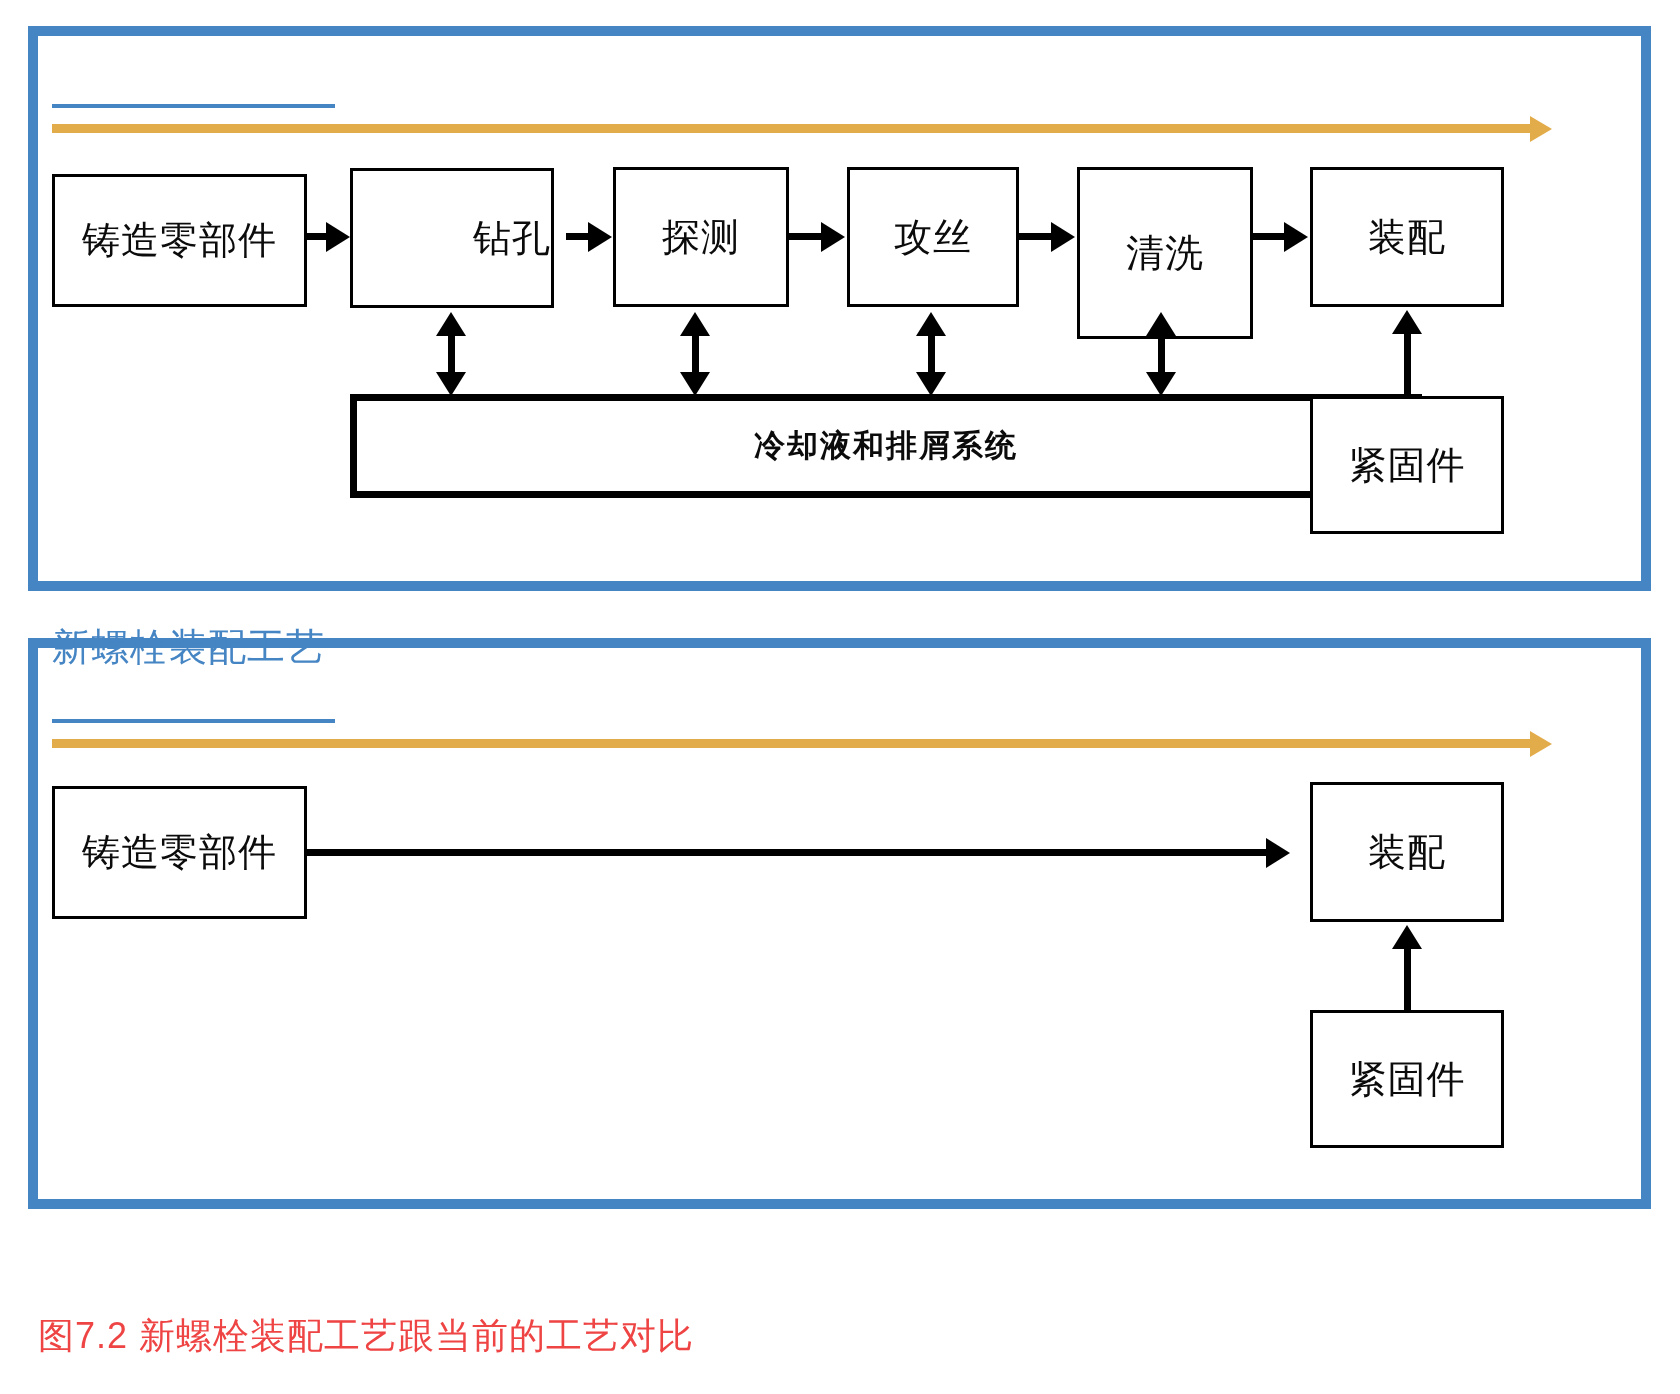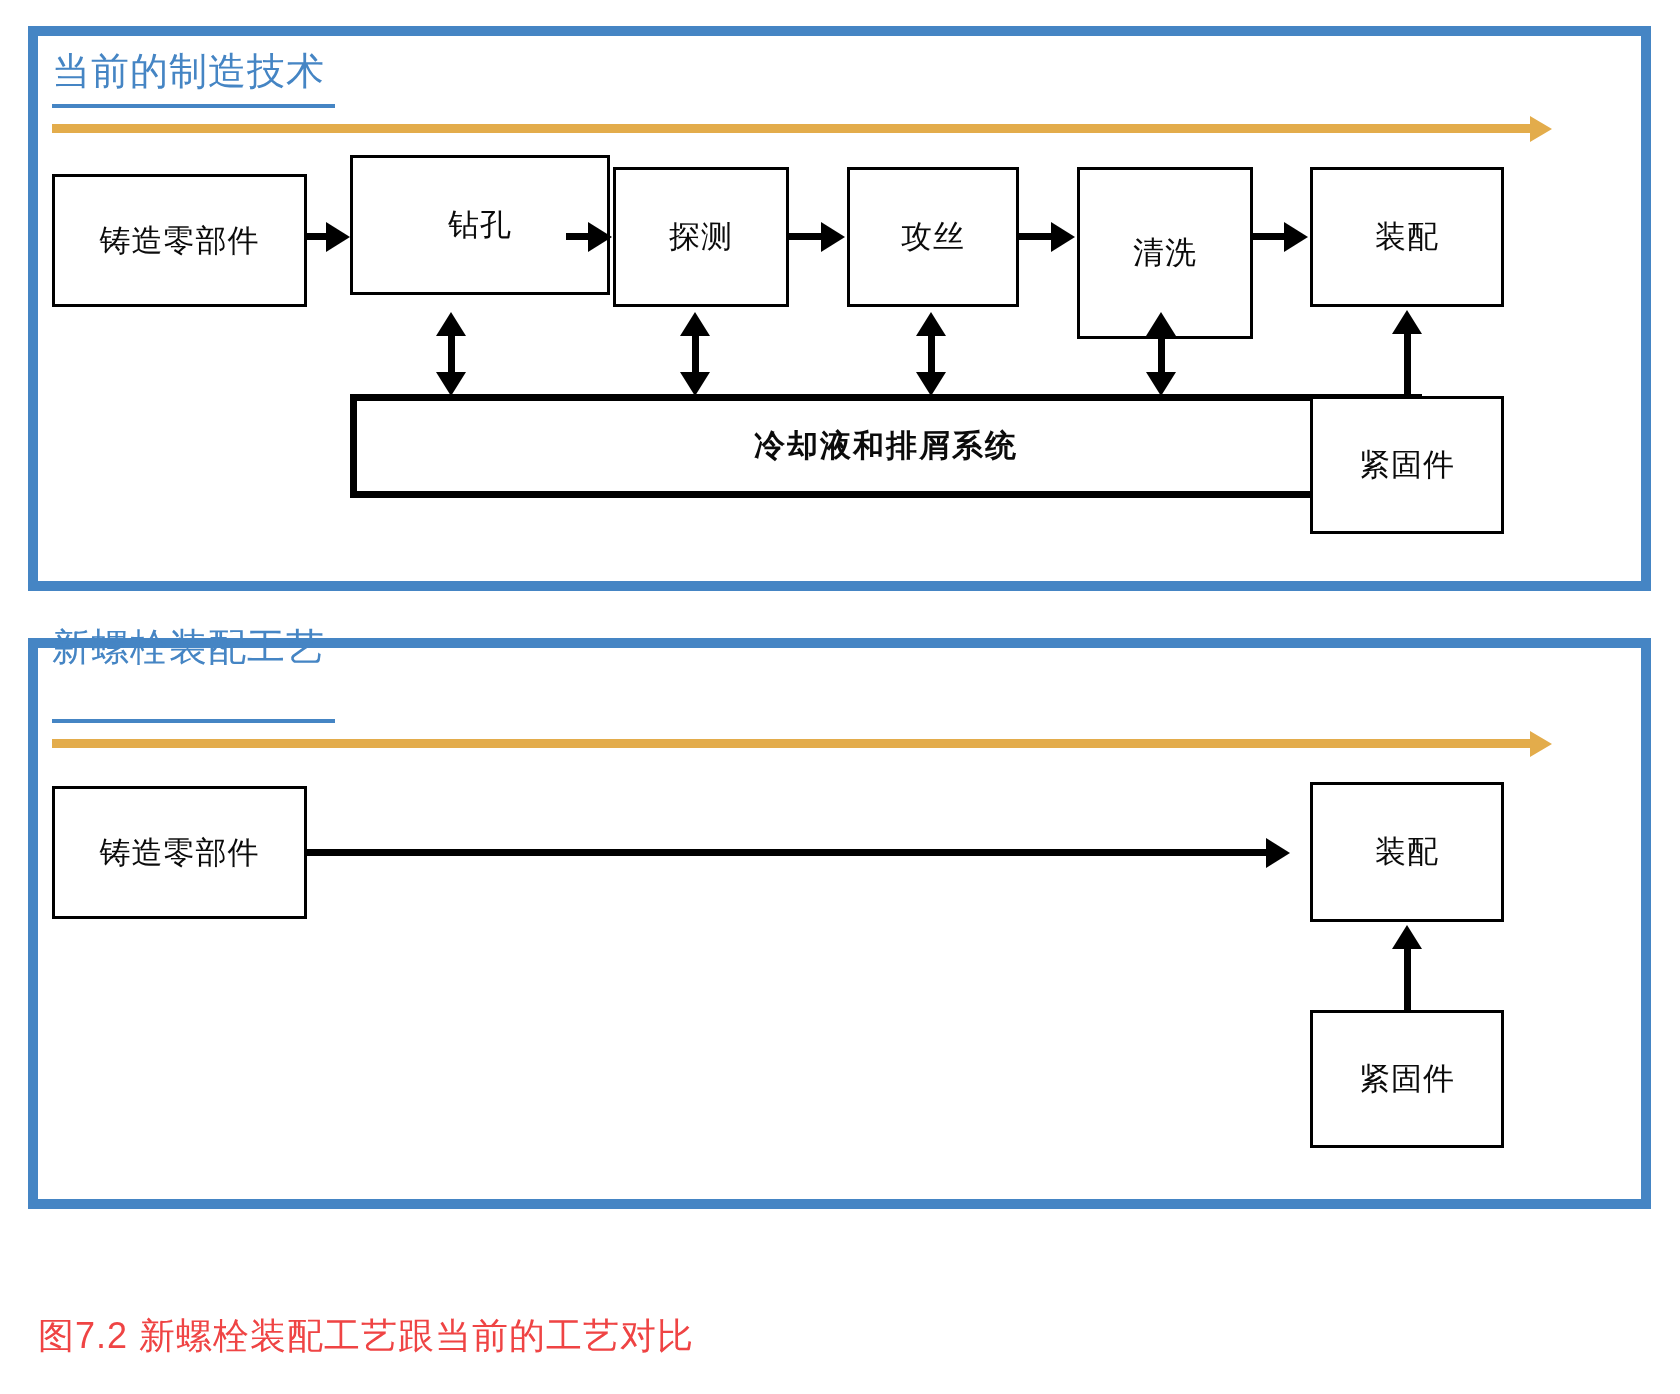--- a/index.html
+++ b/index.html
@@ -65,21 +65,21 @@
   .pbox {
     position: absolute;
     box-sizing: border-box;
     border: 3px solid #000000;
     background: #ffffff;
     display: flex;
     align-items: center;
     justify-content: center;
   }
   .pbox .lbl {
-    font-size: 31px;
+    font-size: 38px;
     color: #0b0b0b;
     letter-spacing: 1px;
     white-space: nowrap;
   }
   .pbox.thick { border-width: 7px; }
   .pbox.thick .lbl { font-weight: bold; font-size: 31px; letter-spacing: 2px; }
 
   
   .h-shaft {
     position: absolute;
@@ -126,30 +126,29 @@
     white-space: nowrap;
   }
 </style>
 </head>
 <body>
 
 <div class="figure-root">
 
   <div class="panel" id="panel-current"></div>
 
-  <div class="panel-title" style="left:52px; top:52px;">当前的制造技术</div>
   <div class="title-underline" style="left:52px; top:104px; width:283px;"></div>
 
   <div class="orange-arrow-line" style="left:52px; top:124px; width:1478px;"></div>
   <div class="orange-arrow-head" style="left:1530px; top:116px;"></div>
 
   <div class="pbox" style="left:52px; top:174px; width:255px; height:133px;">
     <span class="lbl">铸造零部件</span>
   </div>
-  <div class="pbox" style="left:350px; top:155px; width:260px; height:140px;">
+  <div class="pbox" style="left:350px; top:168px; width:204px; height:140px;justify-content:flex-end;">
     <span class="lbl">钻孔</span>
   </div>
   <div class="pbox" style="left:613px; top:167px; width:176px; height:140px;">
     <span class="lbl">探测</span>
   </div>
   <div class="pbox" style="left:847px; top:167px; width:172px; height:140px;">
     <span class="lbl">攻丝</span>
   </div>
   <div class="pbox" style="left:1077px; top:167px; width:176px; height:172px;">
     <span class="lbl">清洗</span>

